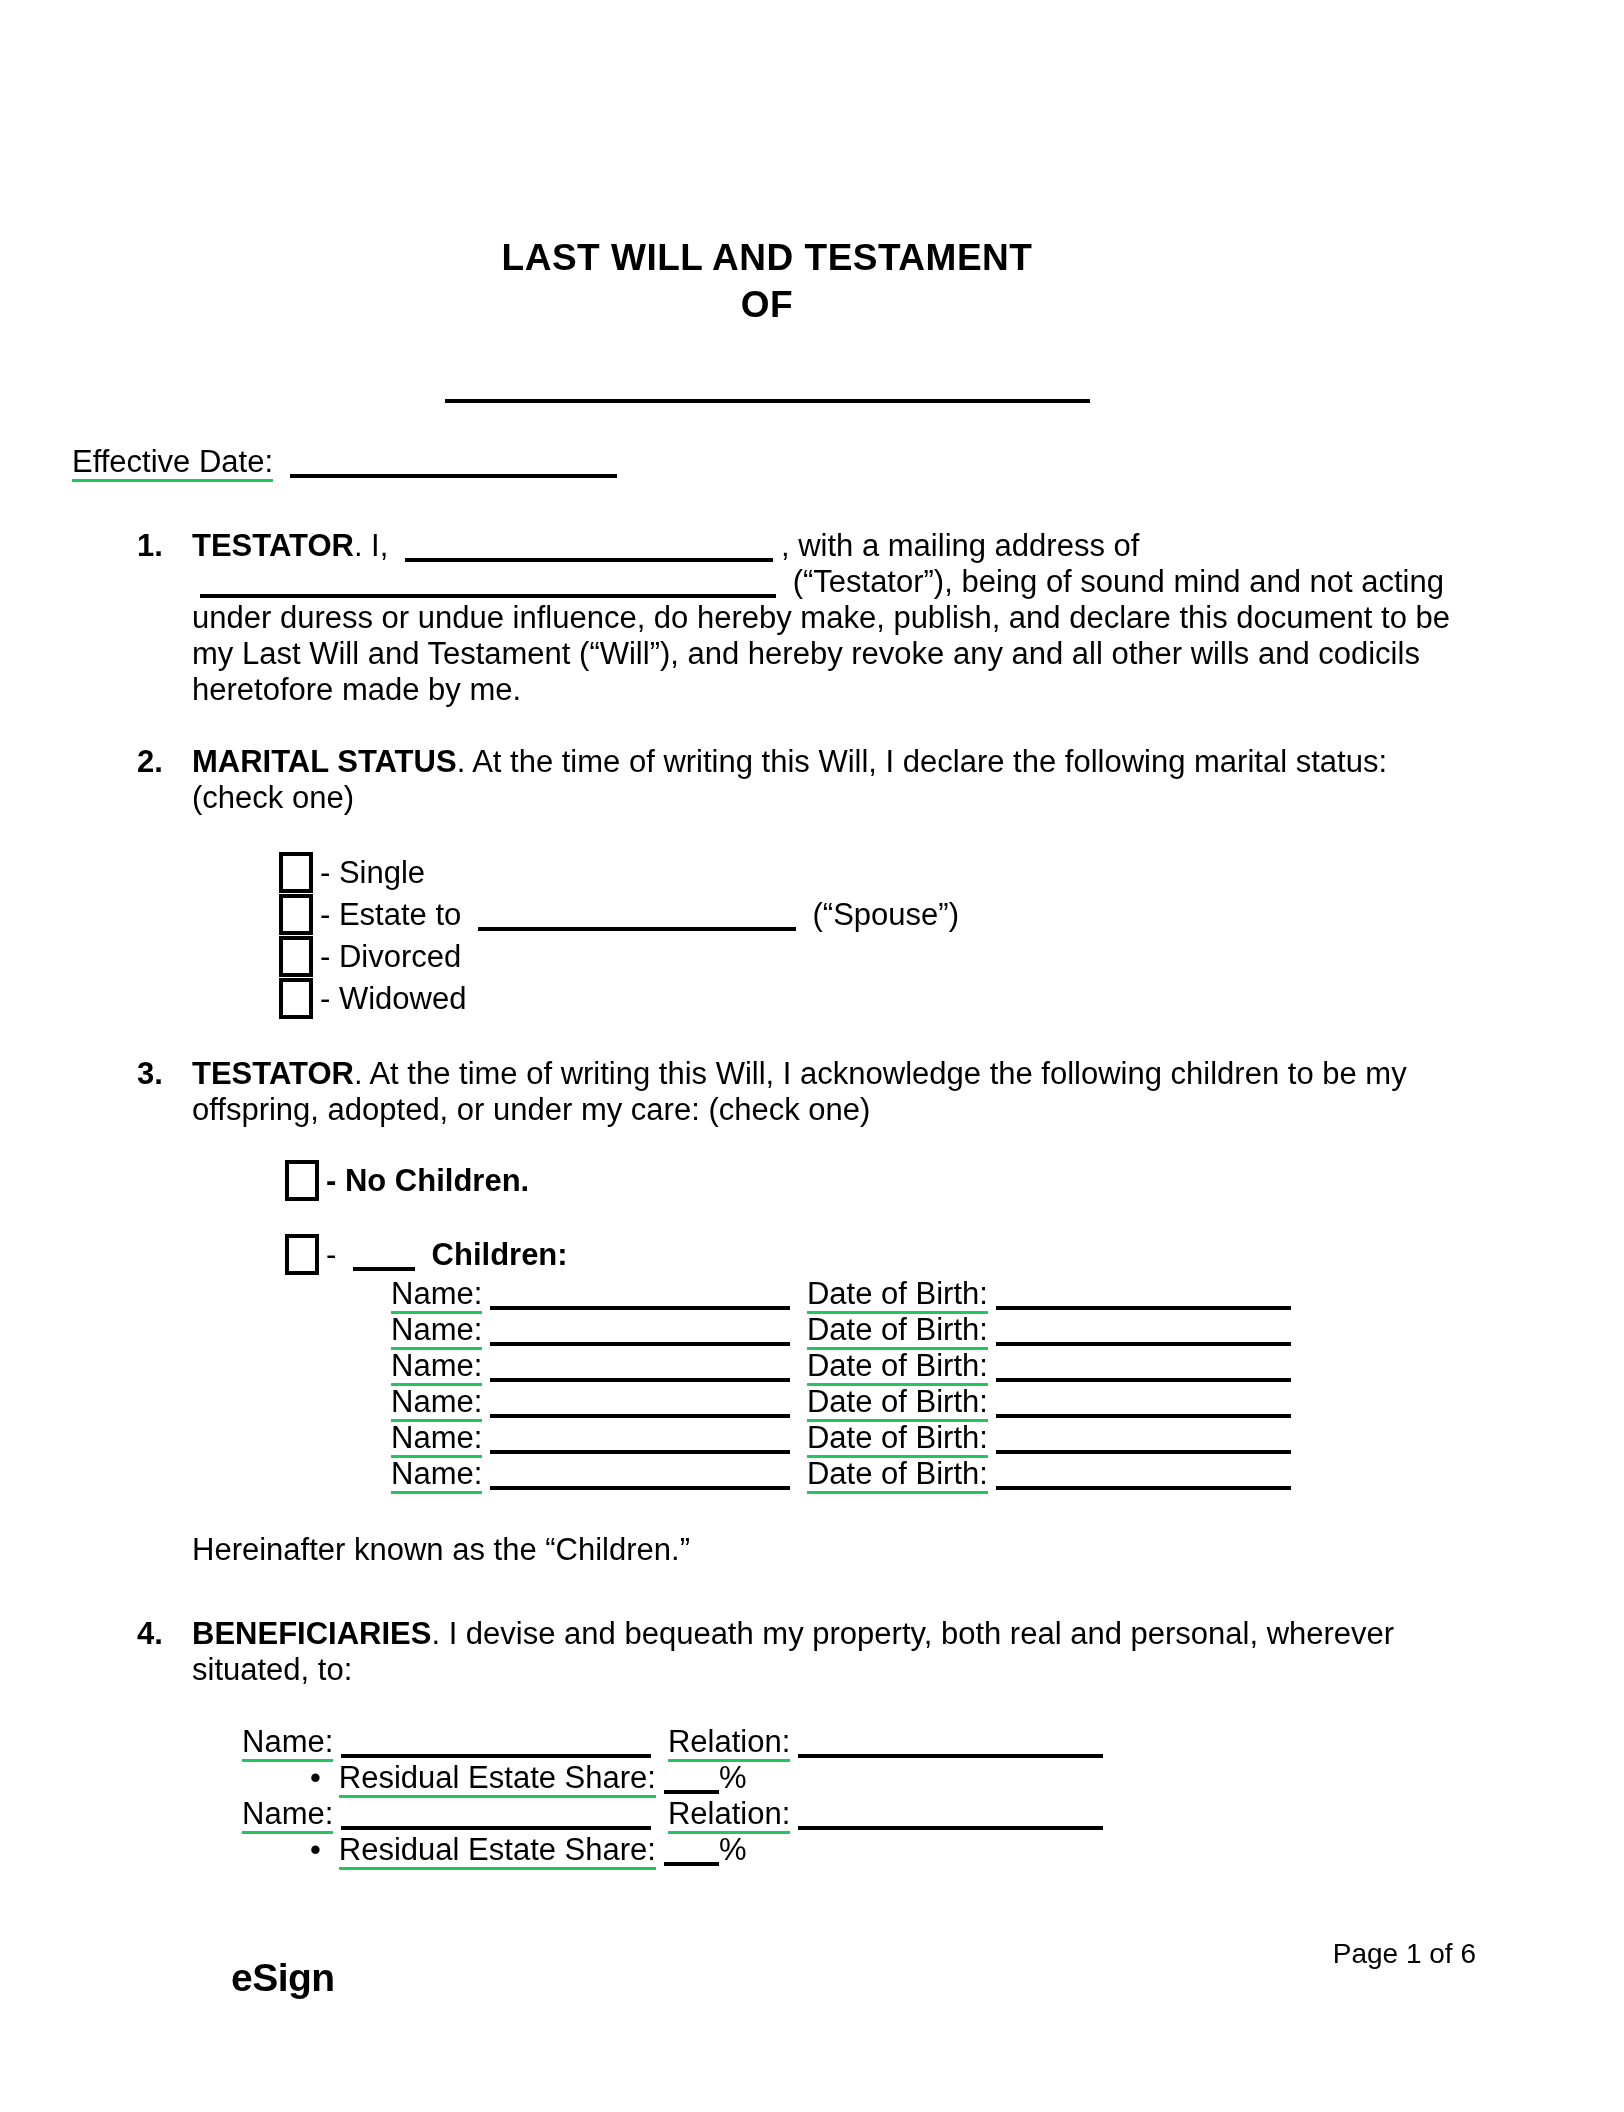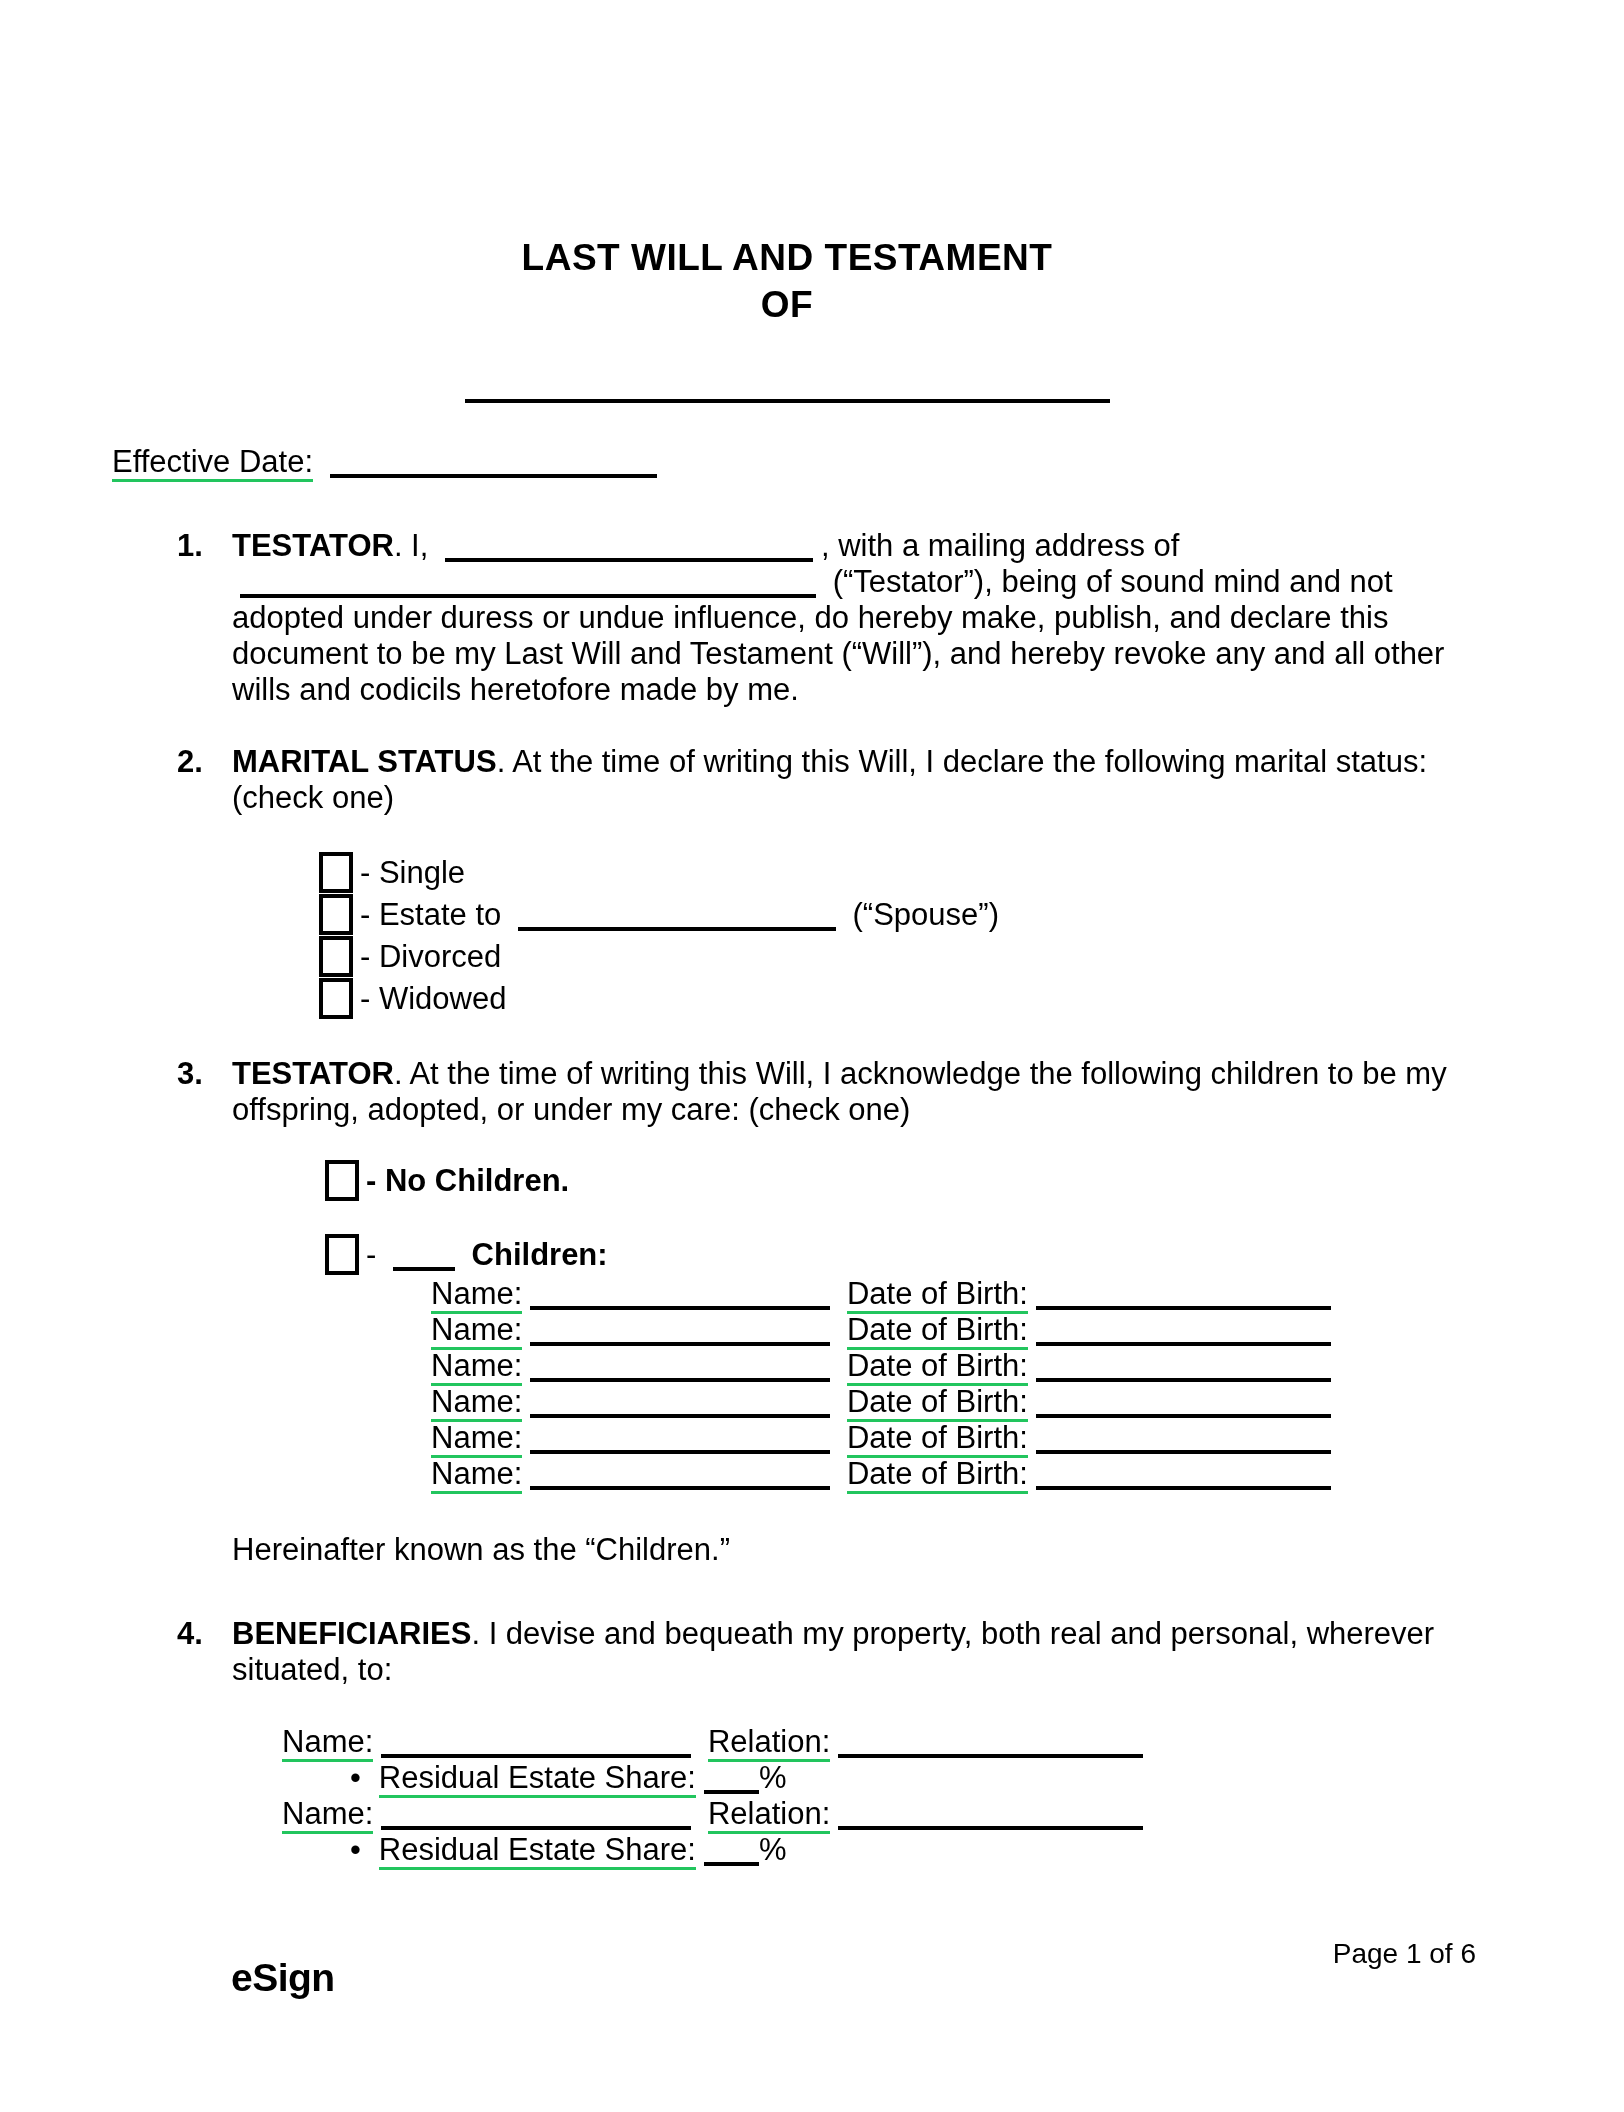--- a/index.html
+++ b/index.html
@@ -6,21 +6,21 @@
   html, body { margin: 0; padding: 0; background: #ffffff; }
   .page {
     position: relative;
     width: 1624px;
     height: 2112px;
     background: #ffffff;
     color: #000000;
     font-family: "Liberation Sans", sans-serif;
     font-size: 31px;
     line-height: 36px;
-    padding: 234px 162px 0 112px;
+    padding: 234px 162px 0 72px;
     overflow: hidden;
   }
   .title {
     margin: 0;
     text-align: center;
     font-size: 37px;
     line-height: 47px;
     font-weight: bold;
     letter-spacing: 0.5px;
   }
@@ -99,21 +99,21 @@
     <span class="ul">Effective Date:</span>
     <span class="blank" style="width:327px;"></span>
   </div>
 
   <div class="section sec-gap-lg">
     <div class="sec-num">1.</div>
     <div class="sec-body">
       <span class="b">TESTATOR</span><span>. I,</span>
       <span class="blank" style="width:368px;"></span><span>, with a mailing address of</span>
       <span class="blank" style="width:576px;"></span>
-      <span>(“Testator”), being of sound mind and not adopted under duress or undue influence, do hereby make, publish, and declare this document to be my Last Will and Testament (“Will”), and hereby revoke any and all other wills and codicils heretofore made by me.</span>
+      <span>(“Testator”), being of sound mind and not acting under duress or undue influence, do hereby make, publish, and declare this document to be my Last Will and Testament (“Will”), and hereby revoke any and all other wills and codicils heretofore made by me.</span>
     </div>
   </div>
 
   <div class="section">
     <div class="sec-num">2.</div>
     <div class="sec-body">
       <div>
         <span class="b">MARITAL STATUS</span><span>. At the time of writing this Will, I declare the following marital status: (check one)</span>
       </div>
       <div class="cb-group">

